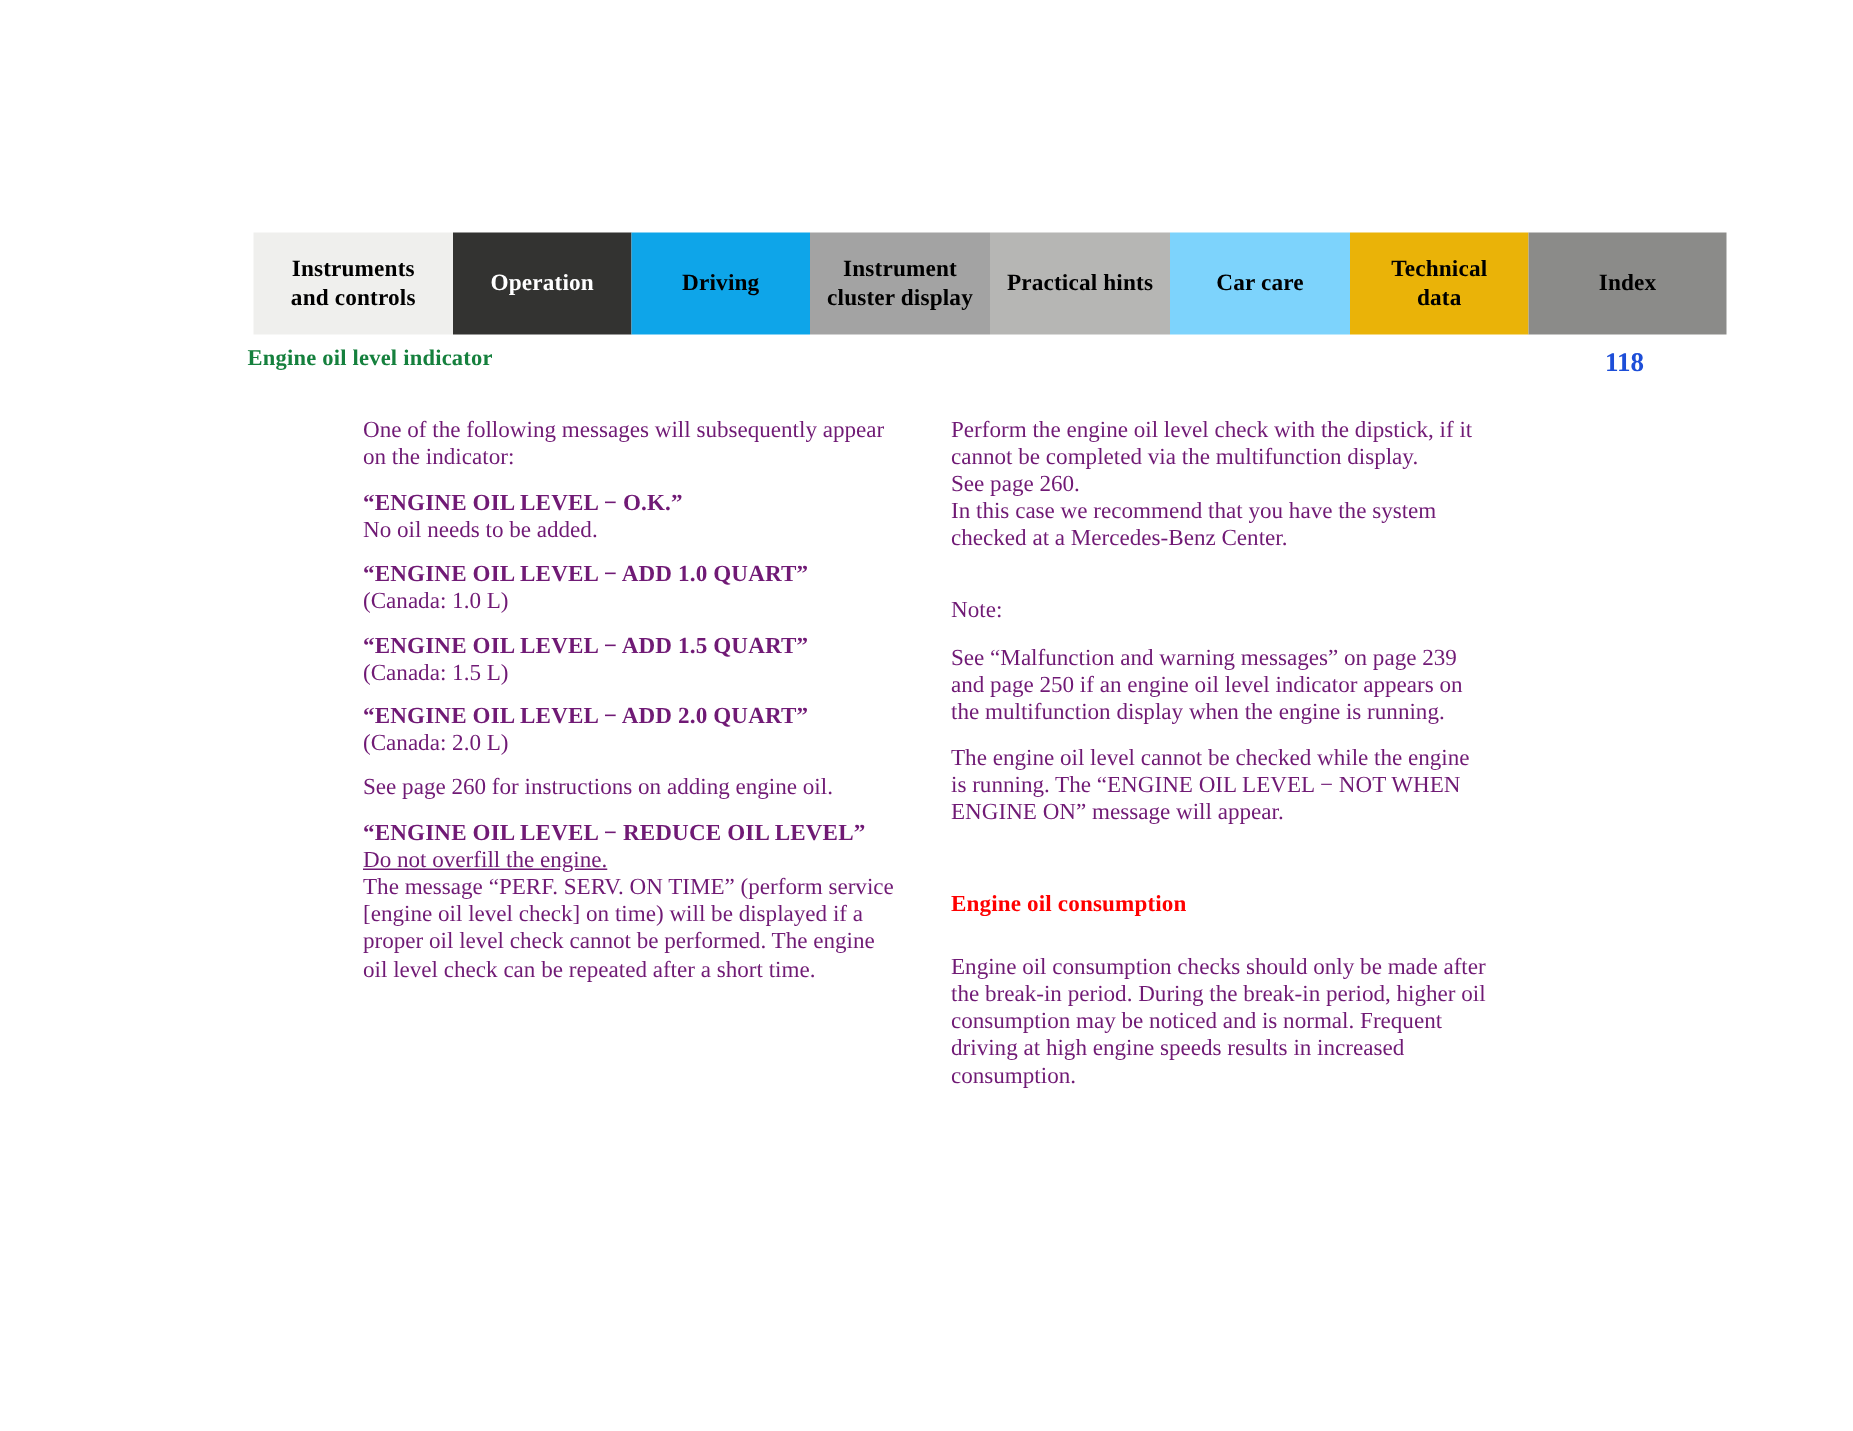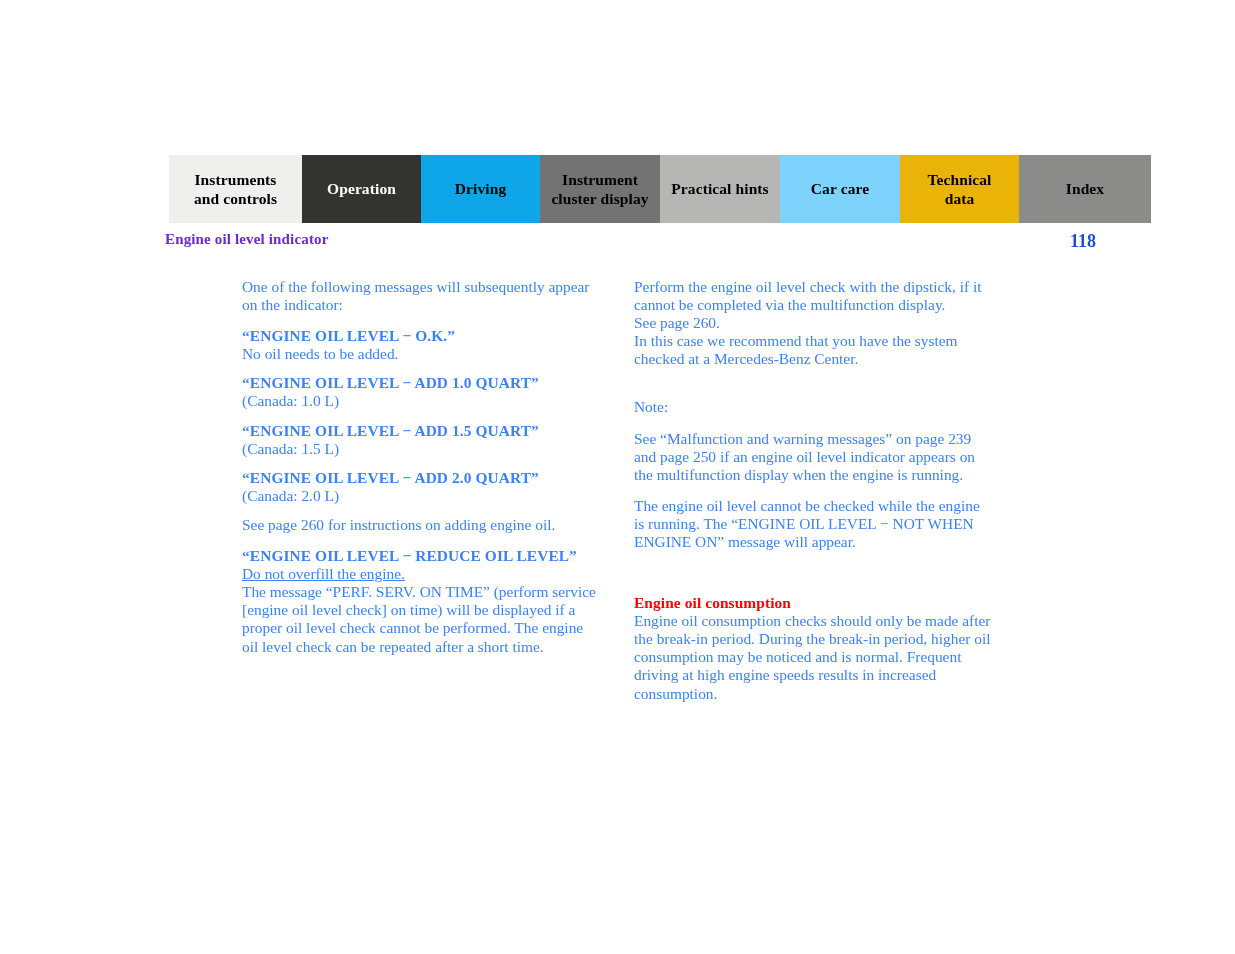--- a/index.html
+++ b/index.html
@@ -94,21 +94,21 @@
     width: 358px;
   }
   .column.right {
     margin-left: 34px;
   }
 
   .para {
     font-size: 15.4px;
     line-height: 1.175;
     margin: 0 0 13px 0;
-    color: #3b82f6;
+    color: #701a75;
     text-align: left;
   }
   .para.msg {
     font-weight: bold;
     margin-bottom: 0;
     letter-spacing: 0.1px;
   }
   .para.underline {
     text-decoration: underline;
     margin-bottom: 0;
@@ -118,61 +118,61 @@
   }
   .spacer-lg {
     height: 17px;
   }
   .spacer-xl {
     height: 30px;
   }
   .heading-red {
     font-size: 15.4px;
     font-weight: bold;
-    margin: 0 0 0 0;
+    margin: 0 0 24px 0;
     letter-spacing: 0.1px;
   }
 </style>
 </head>
 <body>
 
 <div id="page">
 
   <div id="tabbar">
       <div class="tab" style="background: rgb(239, 239, 237); width: 133px; flex: 0 0 133px;">
         <span class="tab-label">Instruments
 and controls</span>
       </div>
       <div class="tab active" style="background: rgb(51, 51, 49); width: 119px; flex: 0 0 119px;">
         <span class="tab-label">Operation</span>
       </div>
       <div class="tab" style="background: #0ea5e9; width: 119px; flex: 0 0 119px;">
         <span class="tab-label">Driving</span>
       </div>
-      <div class="tab" style="background: #737373; width: 120px; flex: 0 0 120px; align-items: center;">
+      <div class="tab" style="background: #a3a3a3; width: 120px; flex: 0 0 120px; align-items: center;">
         <span class="tab-label">Instrument
 cluster display</span>
       </div>
       <div class="tab" style="background: rgb(182, 182, 180); width: 120px; flex: 0 0 120px;">
         <span class="tab-label">Practical hints</span>
       </div>
       <div class="tab" style="background: #7dd3fc; width: 120px; flex: 0 0 120px;">
         <span class="tab-label">Car care</span>
       </div>
       <div class="tab" style="background: #eab308; width: 119px; flex: 0 0 119px;">
         <span class="tab-label">Technical
 data</span>
       </div>
       <div class="tab" style="background: rgb(139, 139, 137); width: 132px; flex: 0 0 132px;">
         <span class="tab-label">Index</span>
       </div>
     </div>
 
   <div id="runhead">
-    <div id="runhead-title" style="color: #6d28d9;">Engine oil level indicator</div>
+    <div id="runhead-title" style="color: #15803d;">Engine oil level indicator</div>
     <div id="runhead-pageno">118</div>
   </div>
 
   <div id="columns">
 
     <div class="column left">
       <p class="para">One of the following messages will subsequently appear on the indicator:</p>
 
       <p class="para msg">“ENGINE OIL LEVEL − O.K.”</p>
       <p class="para gap-s">No oil needs to be added.</p>

